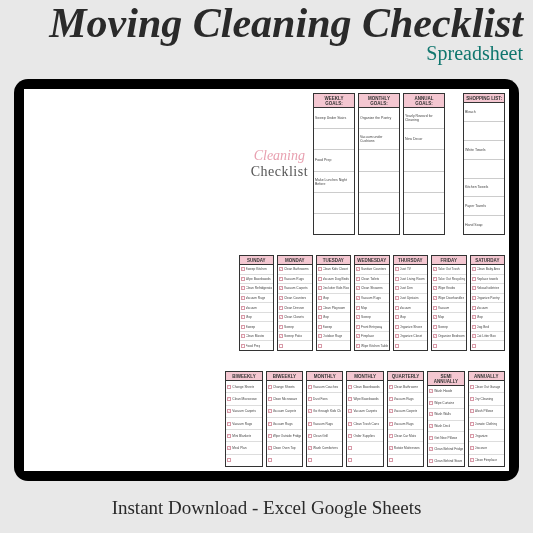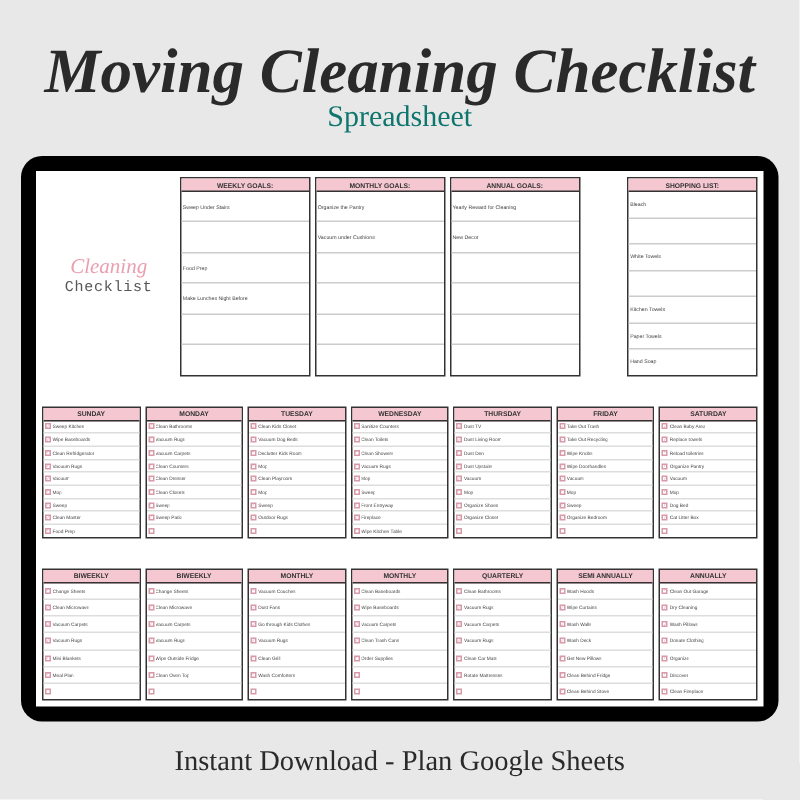--- a/index.html
+++ b/index.html
@@ -6,22 +6,22 @@
 body {
   width: 533px;
   height: 533px;
   background: #e8e8e8;
   font-family: Arial, sans-serif;
   display: flex;
   flex-direction: column;
   overflow: hidden;
 }
 .title-area {
-  text-align: center;
-  padding: 27px 10px 8px;
+  text-align: right;
+  padding: 2px 10px 8px;
 }
 .main-title {
   font-family: 'Brush Script MT', cursive;
   font-size: 42px;
   color: #2a2a2a;
   font-weight: bold;
   line-height: 1;
   font-style: italic;
 }
 .sub-title {
@@ -39,20 +39,21 @@
   min-height: 0;
 }
 .sheet {
   background: #fff;
   width: 100%;
   height: 100%;
   display: flex;
   flex-direction: column;
   padding: 4px;
   gap: 20px;
+  align-items: flex-end;
 }
 .top-row {
   display: flex;
   gap: 3px;
   height: 38%;
 }
 .logo-cell {
   flex: 1;
   display: flex;
   flex-direction: column;
@@ -60,22 +61,22 @@
   align-items: center;
   padding: 2px;
 }
 .logo-cleaning {
   font-family: 'Brush Script MT', cursive;
   color: #e8a0b0;
   font-size: 14px;
   font-style: italic;
 }
 .logo-checklist {
-  font-family: Liberation Mono, monospace;
-  font-size: 10px;
+  font-family: Liberation Serif, serif;
+  font-size: 14px;
   color: #555;
   letter-spacing: 0.5px;
 }
 .goal-box {
   flex: 1;
   border: 0.5px solid #333;
   display: flex;
   flex-direction: column;
 }
 .goal-header {
@@ -745,13 +746,13 @@
               <div class="cb">✓</div>
               <div class="item-text">Clean Fireplace</div>
             </div>
           </div>
         </div>
       </div>
 
   </div>
 </div>
 
-<div class="footer">Instant Download - Plan Google Sheets</div>
+<div class="footer">Instant Download - Excel Google Sheets</div>
 
 </body></html>

